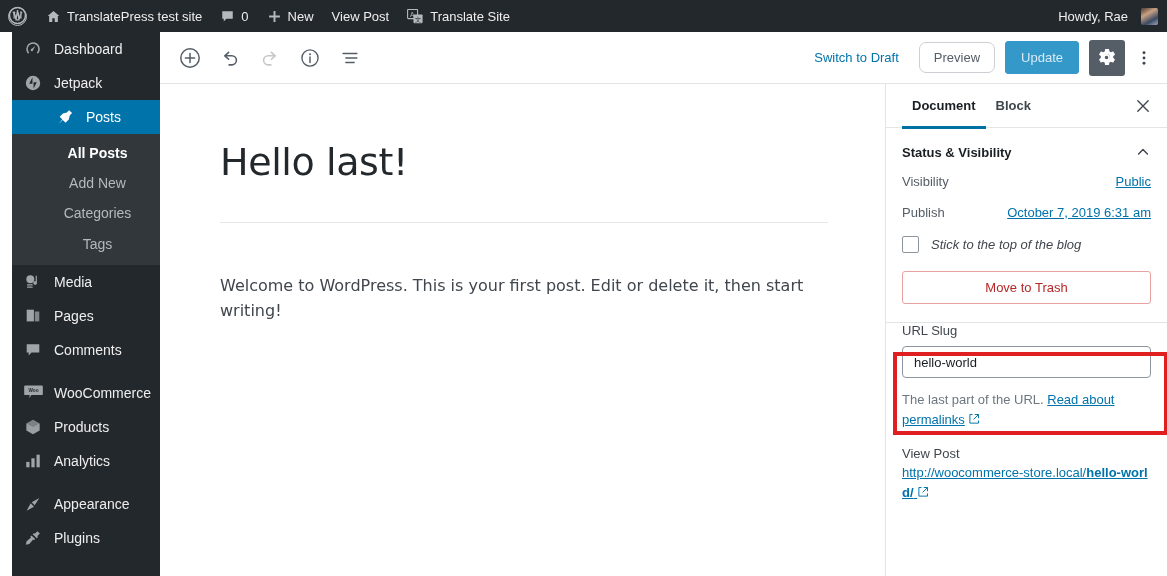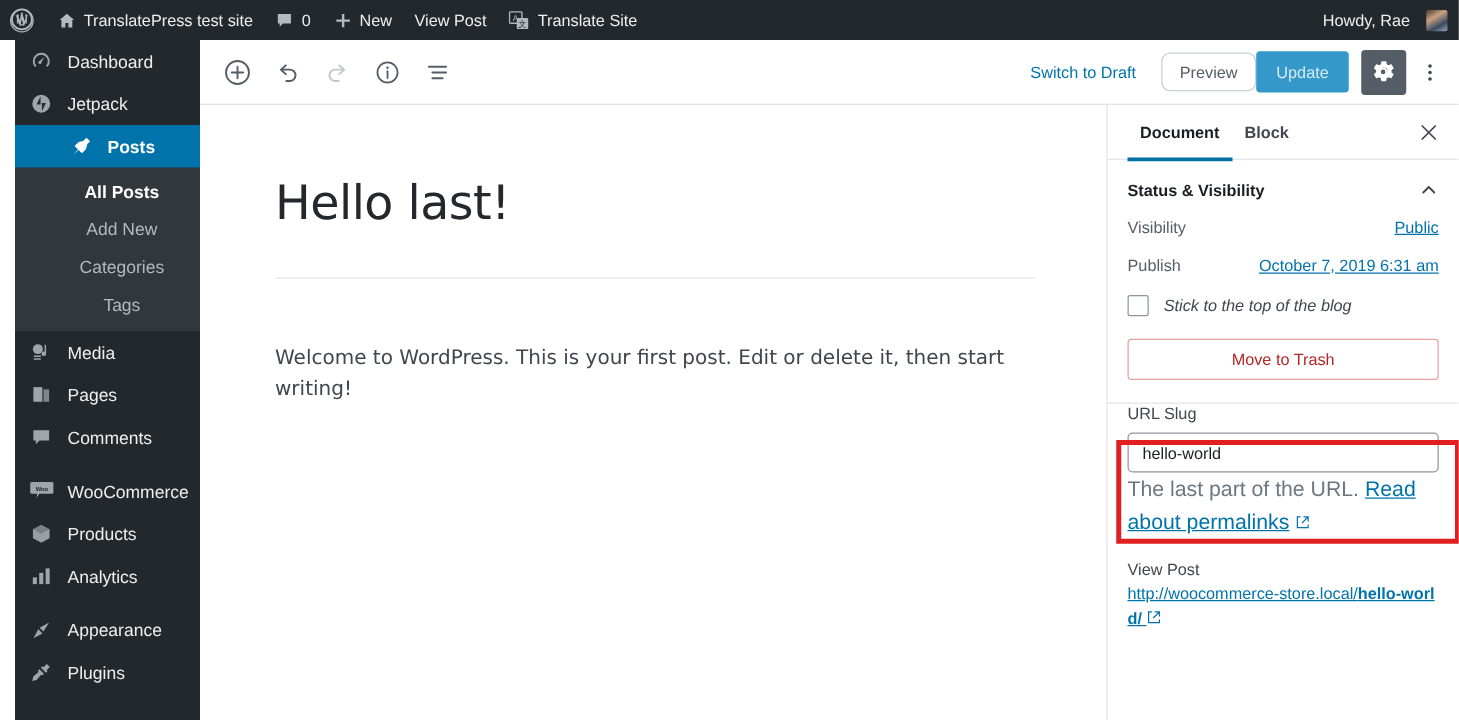--- a/index.html
+++ b/index.html
@@ -57,21 +57,21 @@
     display: flex; align-items: center; gap: 11px;
     height: 34px; padding-left: 11px;
     color: #eee; position: relative;
   }
   .menu-item .mi-icon {
     width: 20px; height: 20px; flex: 0 0 20px;
     display: flex; align-items: center; justify-content: center;
     color: #a0a5aa;
   }
   .menu-item.current {
-    background: #0073aa; color: #fff; font-weight: 700; padding-left: 43px;
+    background: #0073aa; color: #fff; font-weight: 400; padding-left: 43px;
   }
   .menu-item.current .mi-icon { color: #fff; }
   .menu-item.current::after {
     content: ""; position: absolute; right: -8px; top: 50%;
     transform: translateY(-50%);
     border-top: 8px solid transparent;
     border-bottom: 8px solid transparent;
     border-right: 8px solid #f1f1f1;
   }
   .menu-sep { height: 9px; }
@@ -98,21 +98,21 @@
     display: flex; align-items: center; justify-content: center;
     color: #555d66; background: transparent; border: none;
   }
   .hdr-spacer { flex: 1 1 auto; }
   .switch-draft {
     color: #0073aa; font-size: 13px; padding: 6px 10px; margin-right: 10px;
   }
   .btn-preview {
     font-size: 13px; color: #555d66;
     border: 1px solid #ccd0d4; background: #fff;
-    border-radius: 7px; padding: 7px 14px; margin-right: 0;
+    border-radius: 7px; padding: 7px 14px; margin-right: 10px;
   }
   .btn-update {
     font-size: 13px; color: #d7eaf5;
     background: #3499c9; border: 1px solid #3499c9;
     border-radius: 3px; padding: 8px 15px; margin-right: 10px;
   }
   .btn-gear {
     width: 36px; height: 36px; border-radius: 3px;
     background: #555d66; color: #fff;
     display: flex; align-items: center; justify-content: center;
@@ -205,21 +205,21 @@
     pointer-events: none; z-index: 5;
   }
   .field-label { font-size: 13px; color: #40464d; margin-bottom: 8px; }
   .slug-input {
     width: 100%; height: 32px;
     border: 1px solid #8d96a0; border-radius: 4px;
     padding: 0 11px; font-size: 13px; color: #191e23;
     font-family: "Liberation Sans", sans-serif; background: #fff;
   }
   .help-text {
-    font-size: 17px; color: #6c7781; line-height: 1.55; margin-top: 1px;
+    font-size: 13px; color: #6c7781; line-height: 1.55; margin-top: 12px;
   }
   .help-text a { color: #0073aa; text-decoration: underline; }
   .view-post-label { font-size: 13px; color: #40464d; margin-top: 16px; }
   .view-post-link {
     display: block; font-size: 13px; color: #0073aa;
     text-decoration: underline; line-height: 1.55; margin-top: 2px;
     word-break: break-all;
   }
   .view-post-link b { font-weight: bold; }
   .ext { font-size: 11px; text-decoration: none; }

